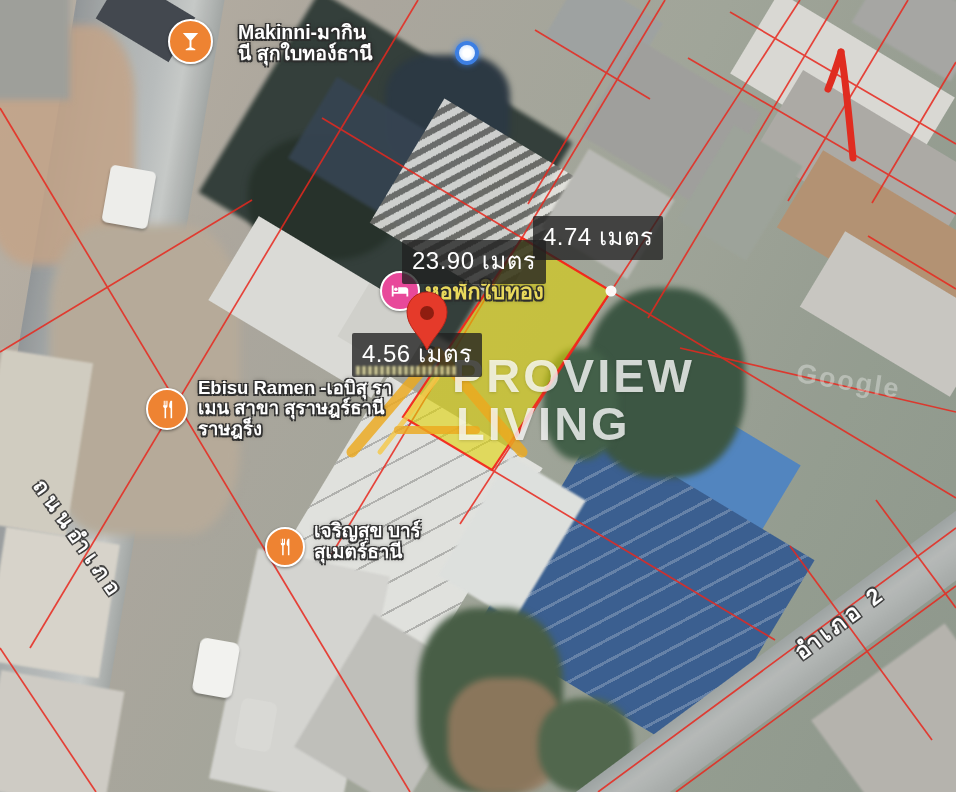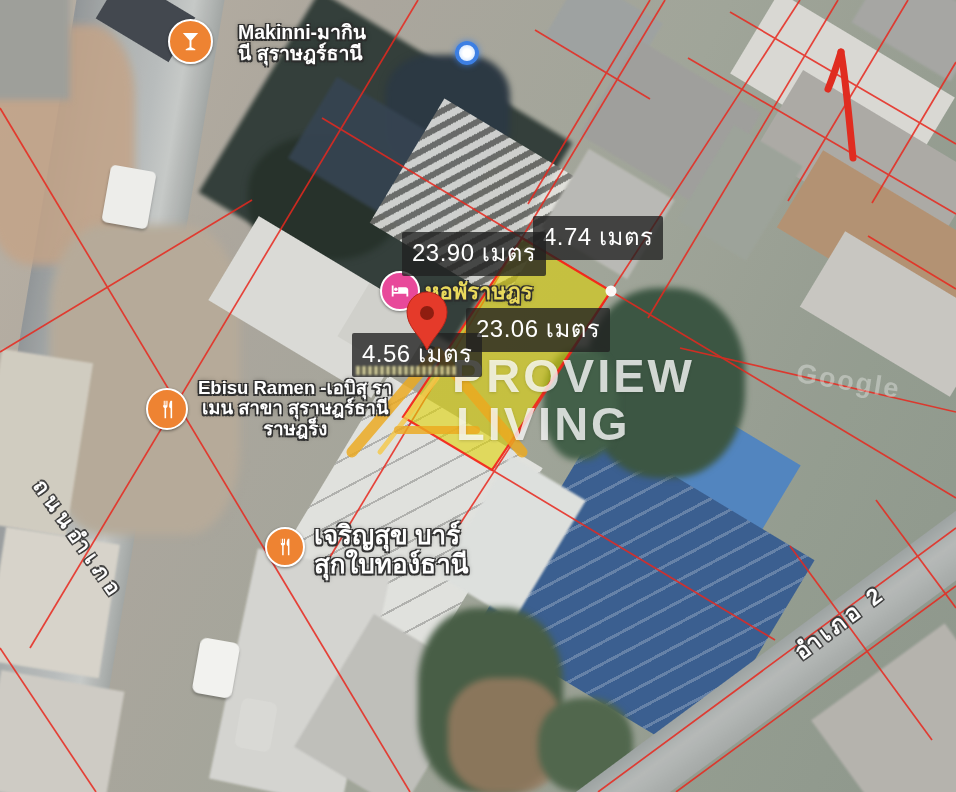--- a/index.html
+++ b/index.html
@@ -145,75 +145,74 @@
   </svg>
 
   <div>
     <div class="marker" style="left:168px;top:19px;width:45px;height:45px;background:var(--marker-orange,#ee8332);">
       <svg width="23" height="23" viewBox="0 0 24 24">
         <path d="M4 3h16l-7 8v7l4 2v1H7v-1l4-2v-7L4 3z" fill="#fff"></path>
       </svg>
     </div>
     <div class="lbl" style="left:222px;top:22px;font-size:19.5px;padding-left:16px;">
       <div>Makinni-มากิน</div>
-      <div>นี สุราษฎร์ธานี</div>
+      <div>นี สุกใบทอง์ธานี</div>
     </div>
   </div>
 
   <div class="marker" style="left:455px;top:41px;width:24px;height:24px;border:4.5px solid #3d7fe3;background:radial-gradient(circle,#ffffff 35%,#bcd8ff 100%);box-shadow:0 0 6px rgba(61,127,227,.8);"></div>
 
   <div>
     <div class="marker" style="left:380px;top:271px;width:40px;height:40px;background:var(--marker-pink,#e8499a);">
       <svg width="22" height="22" viewBox="0 0 24 24">
         <g fill="#fff">
           <path d="M3 6v12h2v-3h14v3h2v-7c0-1.7-1.3-3-3-3h-8v5H5V6H3z"></path>
           <circle cx="7.5" cy="10" r="1.9"></circle>
         </g>
       </svg>
     </div>
-    <div class="lbl" style="left:425px;top:280px;font-size:22px;color:var(--hotel-label,#e9d95c);">หอพัราษฎร</div>
+    <div class="lbl" style="left:425px;top:280px;font-size:22px;color:var(--hotel-label,#e9d95c);">หอพักใบทอง</div>
   </div>
 
   <div>
     <div class="marker" style="left:146px;top:388px;width:42px;height:42px;background:var(--marker-orange,#ee8332);">
       <svg width="21" height="21" viewBox="0 0 24 24">
         <g fill="#fff">
           <path d="M7 2v6c0 1.1.7 2 1.6 2.2V22h1.8V10.2C11.3 10 12 9.1 12 8V2h-1.3v5.2h-1V2H8.3v5.2h-1V2H7z"></path>
           <path d="M15.5 2c-1.1 1.8-1.6 4-1.6 6 0 1.5.7 2.4 1.6 2.7V22h1.8V2h-1.8z"></path>
         </g>
       </svg>
     </div>
-    <div class="lbl" style="left:198px;top:378px;font-size:18.5px;text-align:center;">
+    <div class="lbl" style="left:198px;top:378px;font-size:18.5px;">
       <div>Ebisu Ramen -เอบิสุ รา</div>
       <div>เมน สาขา สุราษฎร์ธานี</div>
       <div>ราษฎร็ง</div>
     </div>
   </div>
 
   <div>
     <div class="marker" style="left:265px;top:527px;width:40px;height:40px;background:var(--marker-orange,#ee8332);">
       <svg width="20" height="20" viewBox="0 0 24 24">
         <g fill="#fff">
           <path d="M7 2v6c0 1.1.7 2 1.6 2.2V22h1.8V10.2C11.3 10 12 9.1 12 8V2h-1.3v5.2h-1V2H8.3v5.2h-1V2H7z"></path>
           <path d="M15.5 2c-1.1 1.8-1.6 4-1.6 6 0 1.5.7 2.4 1.6 2.7V22h1.8V2h-1.8z"></path>
         </g>
       </svg>
     </div>
-    <div class="lbl" style="left:314px;top:521px;font-size:26px;">
+    <div class="lbl" style="left:314px;top:521px;font-size:19px;">
       <div>เจริญสุข บาร์</div>
-      <div>สุกใบทอง์ธานี</div>
+      <div>สุเมตร์ธานี</div>
     </div>
   </div>
 
   <div class="roadlbl" style="left:52px;top:472px;font-size:21px;letter-spacing:6px;transform:rotate(55deg);transform-origin:left top;">ถนนอำเภอ</div>
   <div class="roadlbl" style="left:786px;top:640px;font-size:23px;letter-spacing:4px;transform:rotate(-37deg);transform-origin:left top;">อำเภอ 2</div>
 
   <div class="meas" style="left:533px;top:216px;">4.74 เมตร</div>
-  <div class="meas" style="left:402px;top:232px;">23.90 เมตร</div>
-  <div class="meas" style="left:466px;top:308px;">23.06 เมตร</div>
+  <div class="meas" style="left:402px;top:240px;">23.90 เมตร</div>
   <div class="meas" style="left:352px;top:333px;">4.56 เมตร</div>
 
   <div class="abs" style="left:356px;top:366px;width:102px;height:9px;z-index:6;opacity:.75;filter:blur(1.2px);
               background:repeating-linear-gradient(90deg,rgba(255,248,180,.9) 0 4px,rgba(60,60,40,.8) 4px 6px);"></div>
 
   <svg class="topoverlay" width="956" height="792" viewBox="0 0 956 792">
     <ellipse cx="428" cy="348" rx="7" ry="2.5" fill="rgba(0,0,0,.35)"></ellipse>
     <path d="M427,350 C420,335 407,327 407,312 A20,20 0 1 1 447,312 C447,327 434,335 427,350 Z" style="fill:var(--pin-red,#e53a2a);" stroke="#b9251a" stroke-width="1"></path>
     <circle cx="427" cy="313" r="7" style="fill:var(--pin-core,#8f1d10);"></circle>
 

